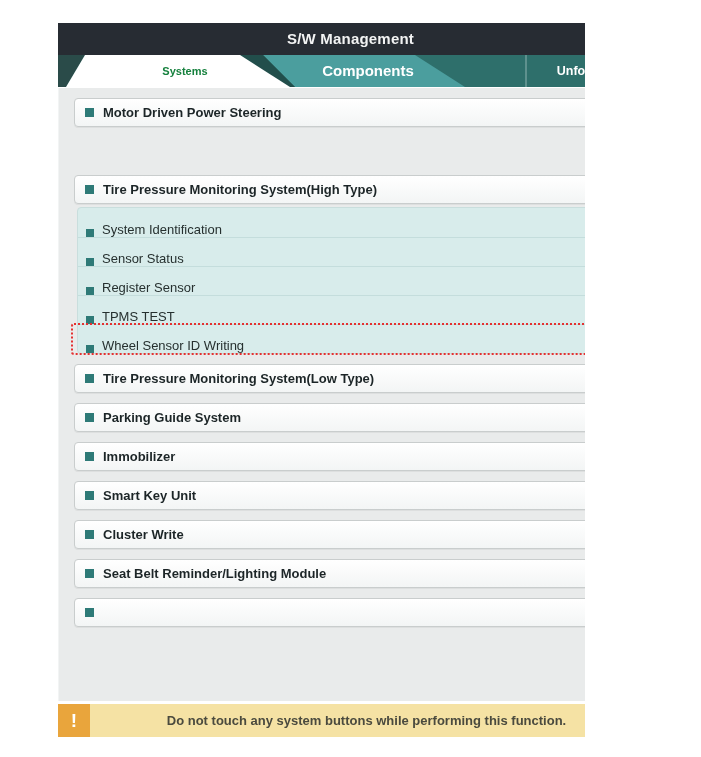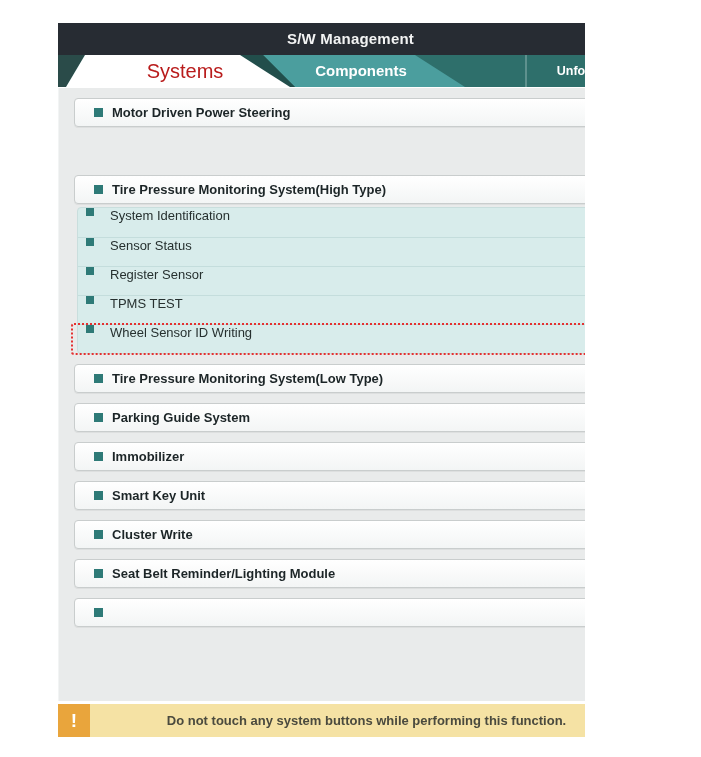--- a/index.html
+++ b/index.html
@@ -16,47 +16,47 @@
   .grid-icon { display:grid; grid-template-columns:repeat(3,6px); grid-auto-rows:6px; gap:2px; }
   .grid-icon i { background:#e7e8e8; display:block; }
 
   
   .tabbar { position:relative; height:32px; background:#2e6f6b; }
   .tabbar > div, .tabbar > span { position:absolute; top:0; height:32px; }
   .wedge-left { left:0; width:40px; background:#2a4b49; clip-path:polygon(0 0, 27px 0, 8px 32px, 0 32px); }
   .tab-systems { left:0; width:240px; background:#ffffff;
                  clip-path:polygon(27px 0, 182px 0, 232px 32px, 8px 32px); cursor:pointer; }
   .tab-systems .tab-label { position:absolute; left:127px; transform:translateX(-50%);
-                 line-height:32px; color:#b91c1c; font-size:20px; font-weight:normal; }
+                 line-height:32px; color:#15803d; font-size:11px; font-weight:bold; }
   .wedge-mid { left:0; width:245px; background:#224e4b; clip-path:polygon(182px 0, 205px 0, 237px 32px, 228px 32px); }
   .tab-components { left:0; width:412px; background:#4b9e9e;
                  clip-path:polygon(205px 0, 357px 0, 407px 32px, 237px 32px); cursor:pointer; }
-  .tab-components .tab-label { position:absolute; left:303px; transform:translateX(-50%);
+  .tab-components .tab-label { position:absolute; left:310px; transform:translateX(-50%);
                  line-height:32px; color:#ffffff; font-size:15px; font-weight:bold; }
   .tab-divider { left:467px; top:7px; height:18px; width:2px; background:#5e918e; }
   .unfold-btn { left:476px; width:104px; line-height:32px; text-align:center;
                 color:#ffffff; font-size:12.5px; font-weight:bold; cursor:pointer; }
 
   
   .list { position:relative; margin-top:1px; width:579px; height:613px; background:#e9ebeb;
           padding-top:10px; border-left:1px solid #f2f4f4; }
   .sys-row { position:relative; height:29px; margin:0 12px 10px 15px;
              background:linear-gradient(#ffffff,#f3f5f5); border:1px solid #c9cdcd; border-radius:4px;
-             display:flex; align-items:center; padding-left:19px; cursor:pointer;
+             display:flex; align-items:center; padding-left:10px; cursor:pointer;
              box-shadow:0 1px 0 rgba(0,0,0,0.05);text-align:right; }
   .sys-row.expanded { margin-bottom:3px;margin-top:48px; }
   .bullet { width:9px; height:9px; background:#2e7a77; flex:none; }
   .sys-label { margin-left:9px; font-size:13px; font-weight:bold; color:#1c2527; white-space:nowrap; }
   .row-icon { position:absolute; right:9px; top:50%; transform:translateY(-50%);
               width:17px; height:17px; cursor:pointer; }
   .row-icon svg { display:block; }
 
   .sub-block { margin:0 15px 10px 18px; background:#d8eceb; border:1px solid #c9dedd; border-radius:4px; }
-  .sub-row { position:relative; height:29px; display:flex; align-items:flex-start; padding-left:8px;
-             border-top:1px solid #c4dddc; cursor:pointer;gap:8px; }
+  .sub-row { position:relative; height:29px; display:flex; align-items:flex-end; padding-left:8px;
+             border-top:1px solid #c4dddc; cursor:pointer; }
   .sub-row:first-child { border-top:none; }
   .sub-bullet { width:8px; height:8px; }
   .sub-label { margin-left:8px; font-size:13px; font-weight:normal; color:#26302f; white-space:nowrap; }
   .sub-icon { right:8px; }
   .sel-outline { position:absolute; left:-7px; right:-12px; top:-2px; bottom:-2px;
                  border:2px dotted #e43030; border-radius:3px; pointer-events:none; z-index:3; }
 
   
   .scroll-track { position:absolute; right:2px; top:7px; width:6px; height:598px;
                   background:#dfe1e1; border-radius:3px; }

